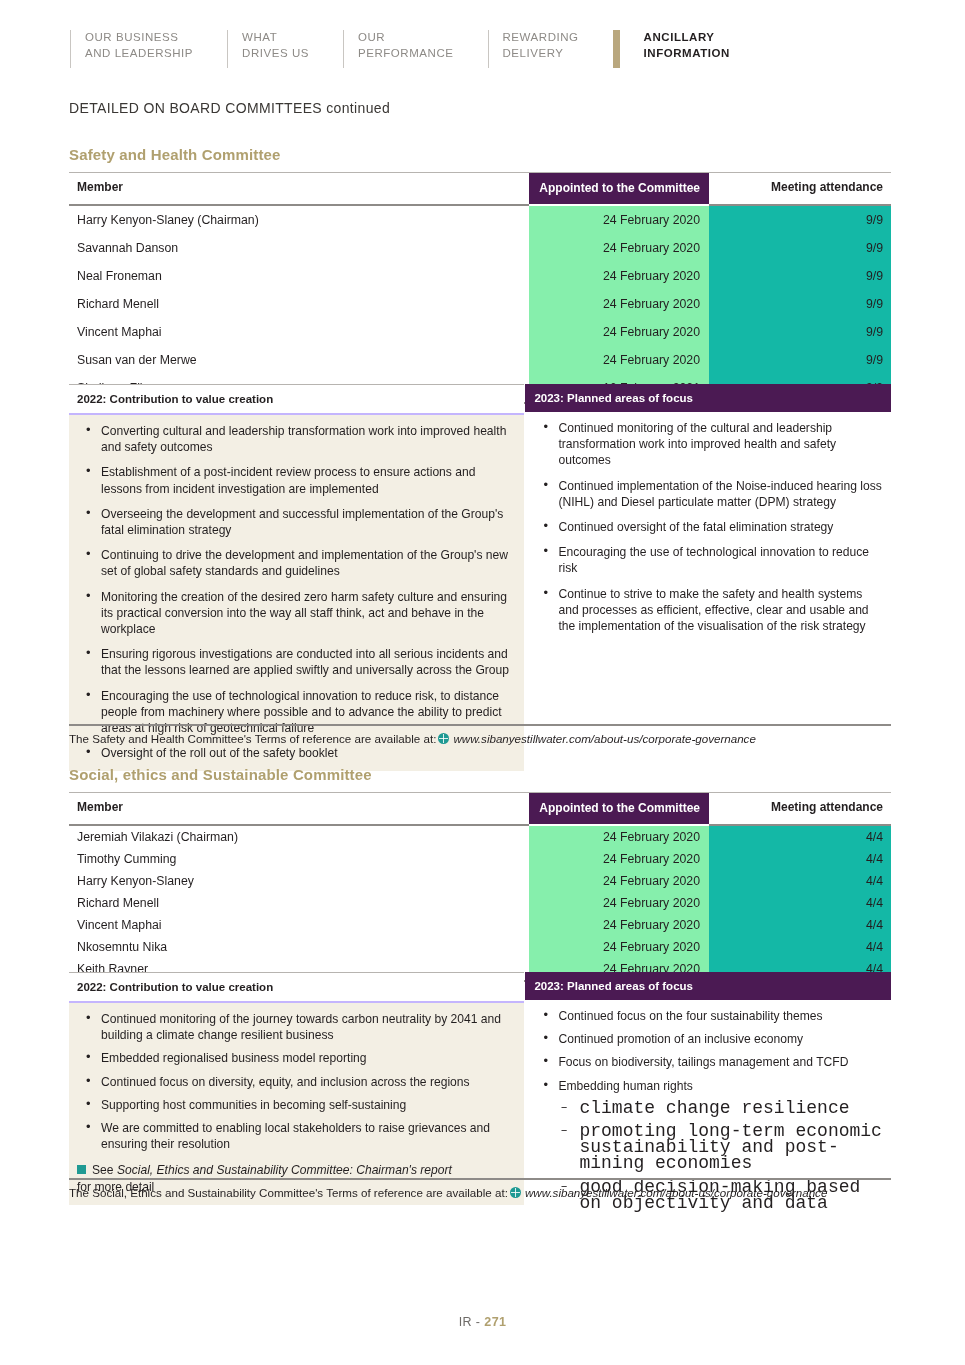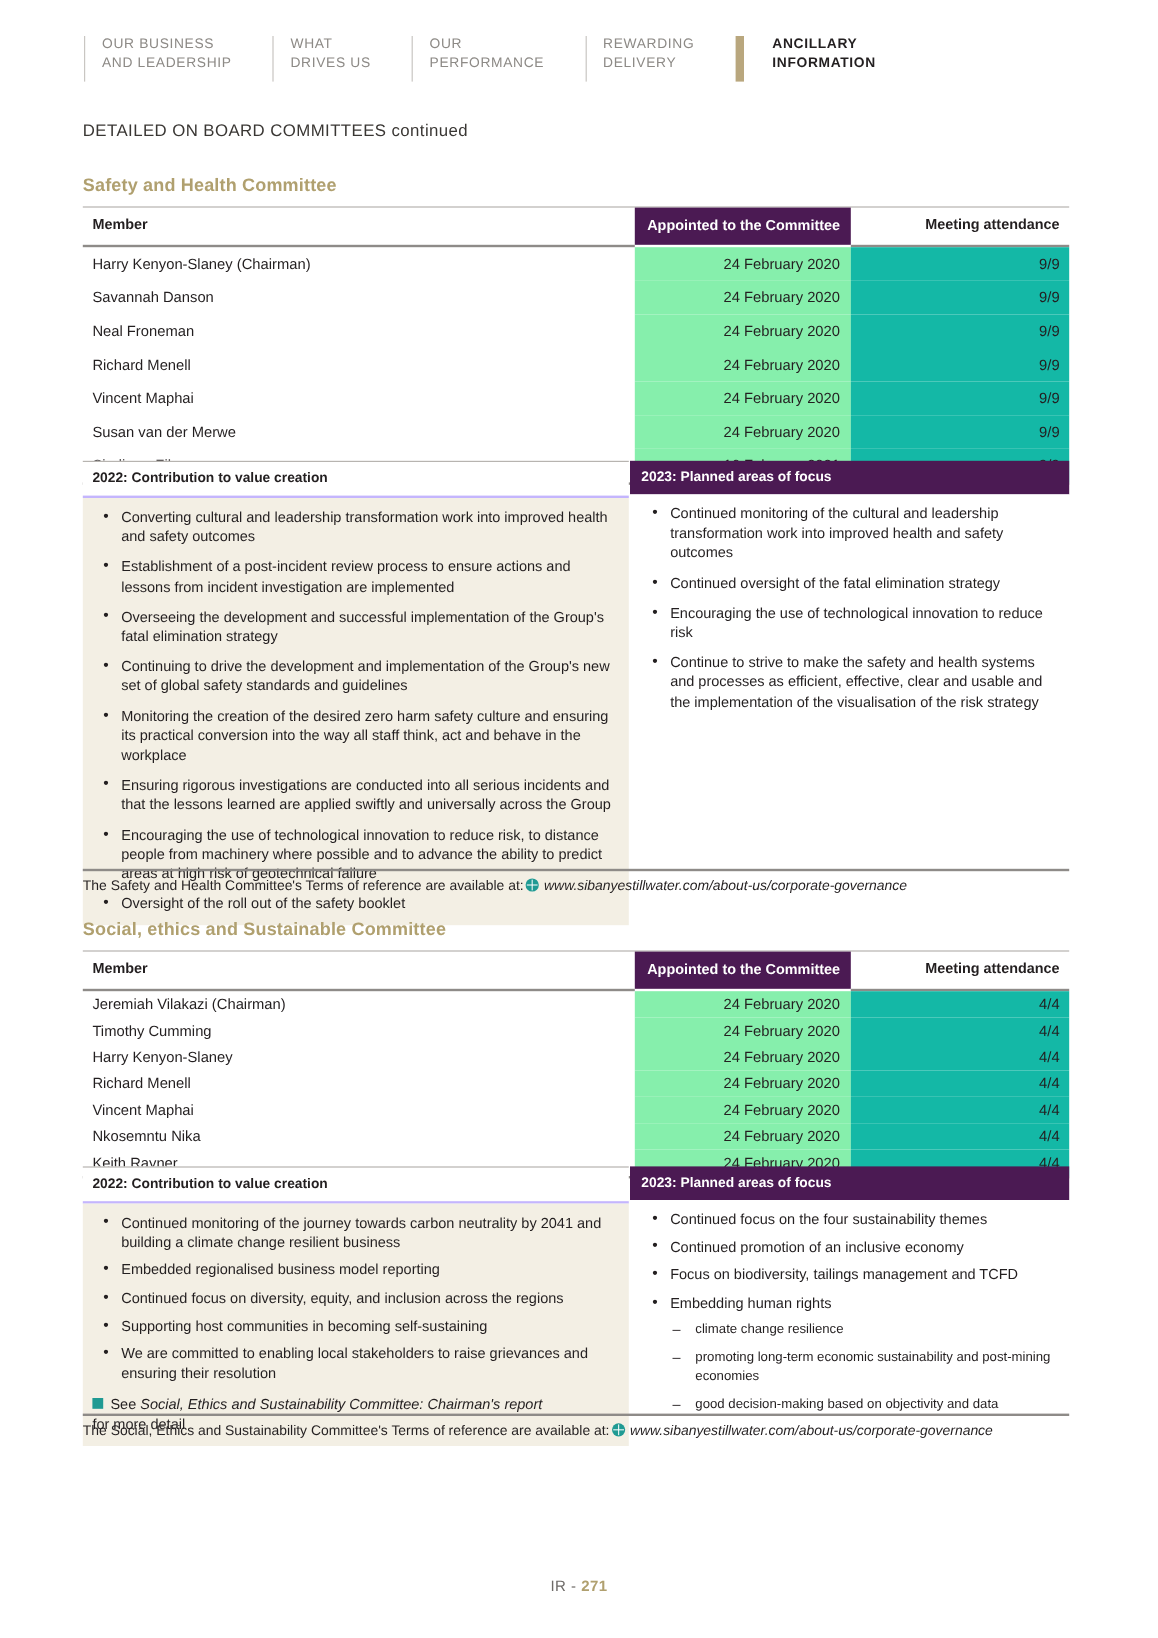--- a/index.html
+++ b/index.html
@@ -106,21 +106,21 @@
   ul.bl li:last-child { margin-bottom:0; }
   ul.bl li::before {
     content:"\2022"; position:absolute; left:9px; top:-1px;
     font-size:13px; color:#231f20;
   }
   ul.bl li.tightitem { margin-bottom:7px; }
 
   ul.sub { list-style:none; margin:6px 0 0 0; padding:0; }
   ul.sub li {
     position:relative; padding-left:21px; margin-bottom:7px;
-    font-size:11px; line-height:16.2px;
+    font-size:18px; line-height:16.2px;font-family:Liberation Mono, monospace;
   }
   ul.sub li:last-child { margin-bottom:0; }
   ul.sub li::before {
     content:"\2013"; position:absolute; left:2px; top:0;
     font-size:12px; color:#231f20;
   }
 
   .seeref {
     font-size:12.1px; line-height:16.5px; margin-top:10px; padding-left:0;
     position:relative;
@@ -266,20 +266,21 @@
           <li>Encouraging the use of technological innovation to reduce risk, to distance people from machinery where possible and to advance the ability to predict areas at high risk of geotechnical failure</li>
           <li>Oversight of the roll out of the safety booklet</li>
         </ul>
     </div>
   </div>
   <div class="box-right">
     <div class="bx-head">2023: Planned areas of focus</div>
     <div class="bx-body">
       <ul class="bl" id="sec1-focus">
           <li>Continued monitoring of the cultural and leadership transformation work into improved health and safety outcomes</li>
+          <li>Continued implementation of the Noise-induced hearing loss (NIHL) and Diesel particulate matter (DPM) strategy</li>
           <li>Continued oversight of the fatal elimination strategy</li>
           <li>Encouraging the use of technological innovation to reduce risk</li>
           <li>Continue to strive to make the safety and health systems and processes as efficient, effective, clear and usable and the implementation of the visualisation of the risk strategy</li>
         </ul>
     </div>
   </div>
 </div>
 
 <div id="sec1-foot">
   <div class="rule-mid"></div>

